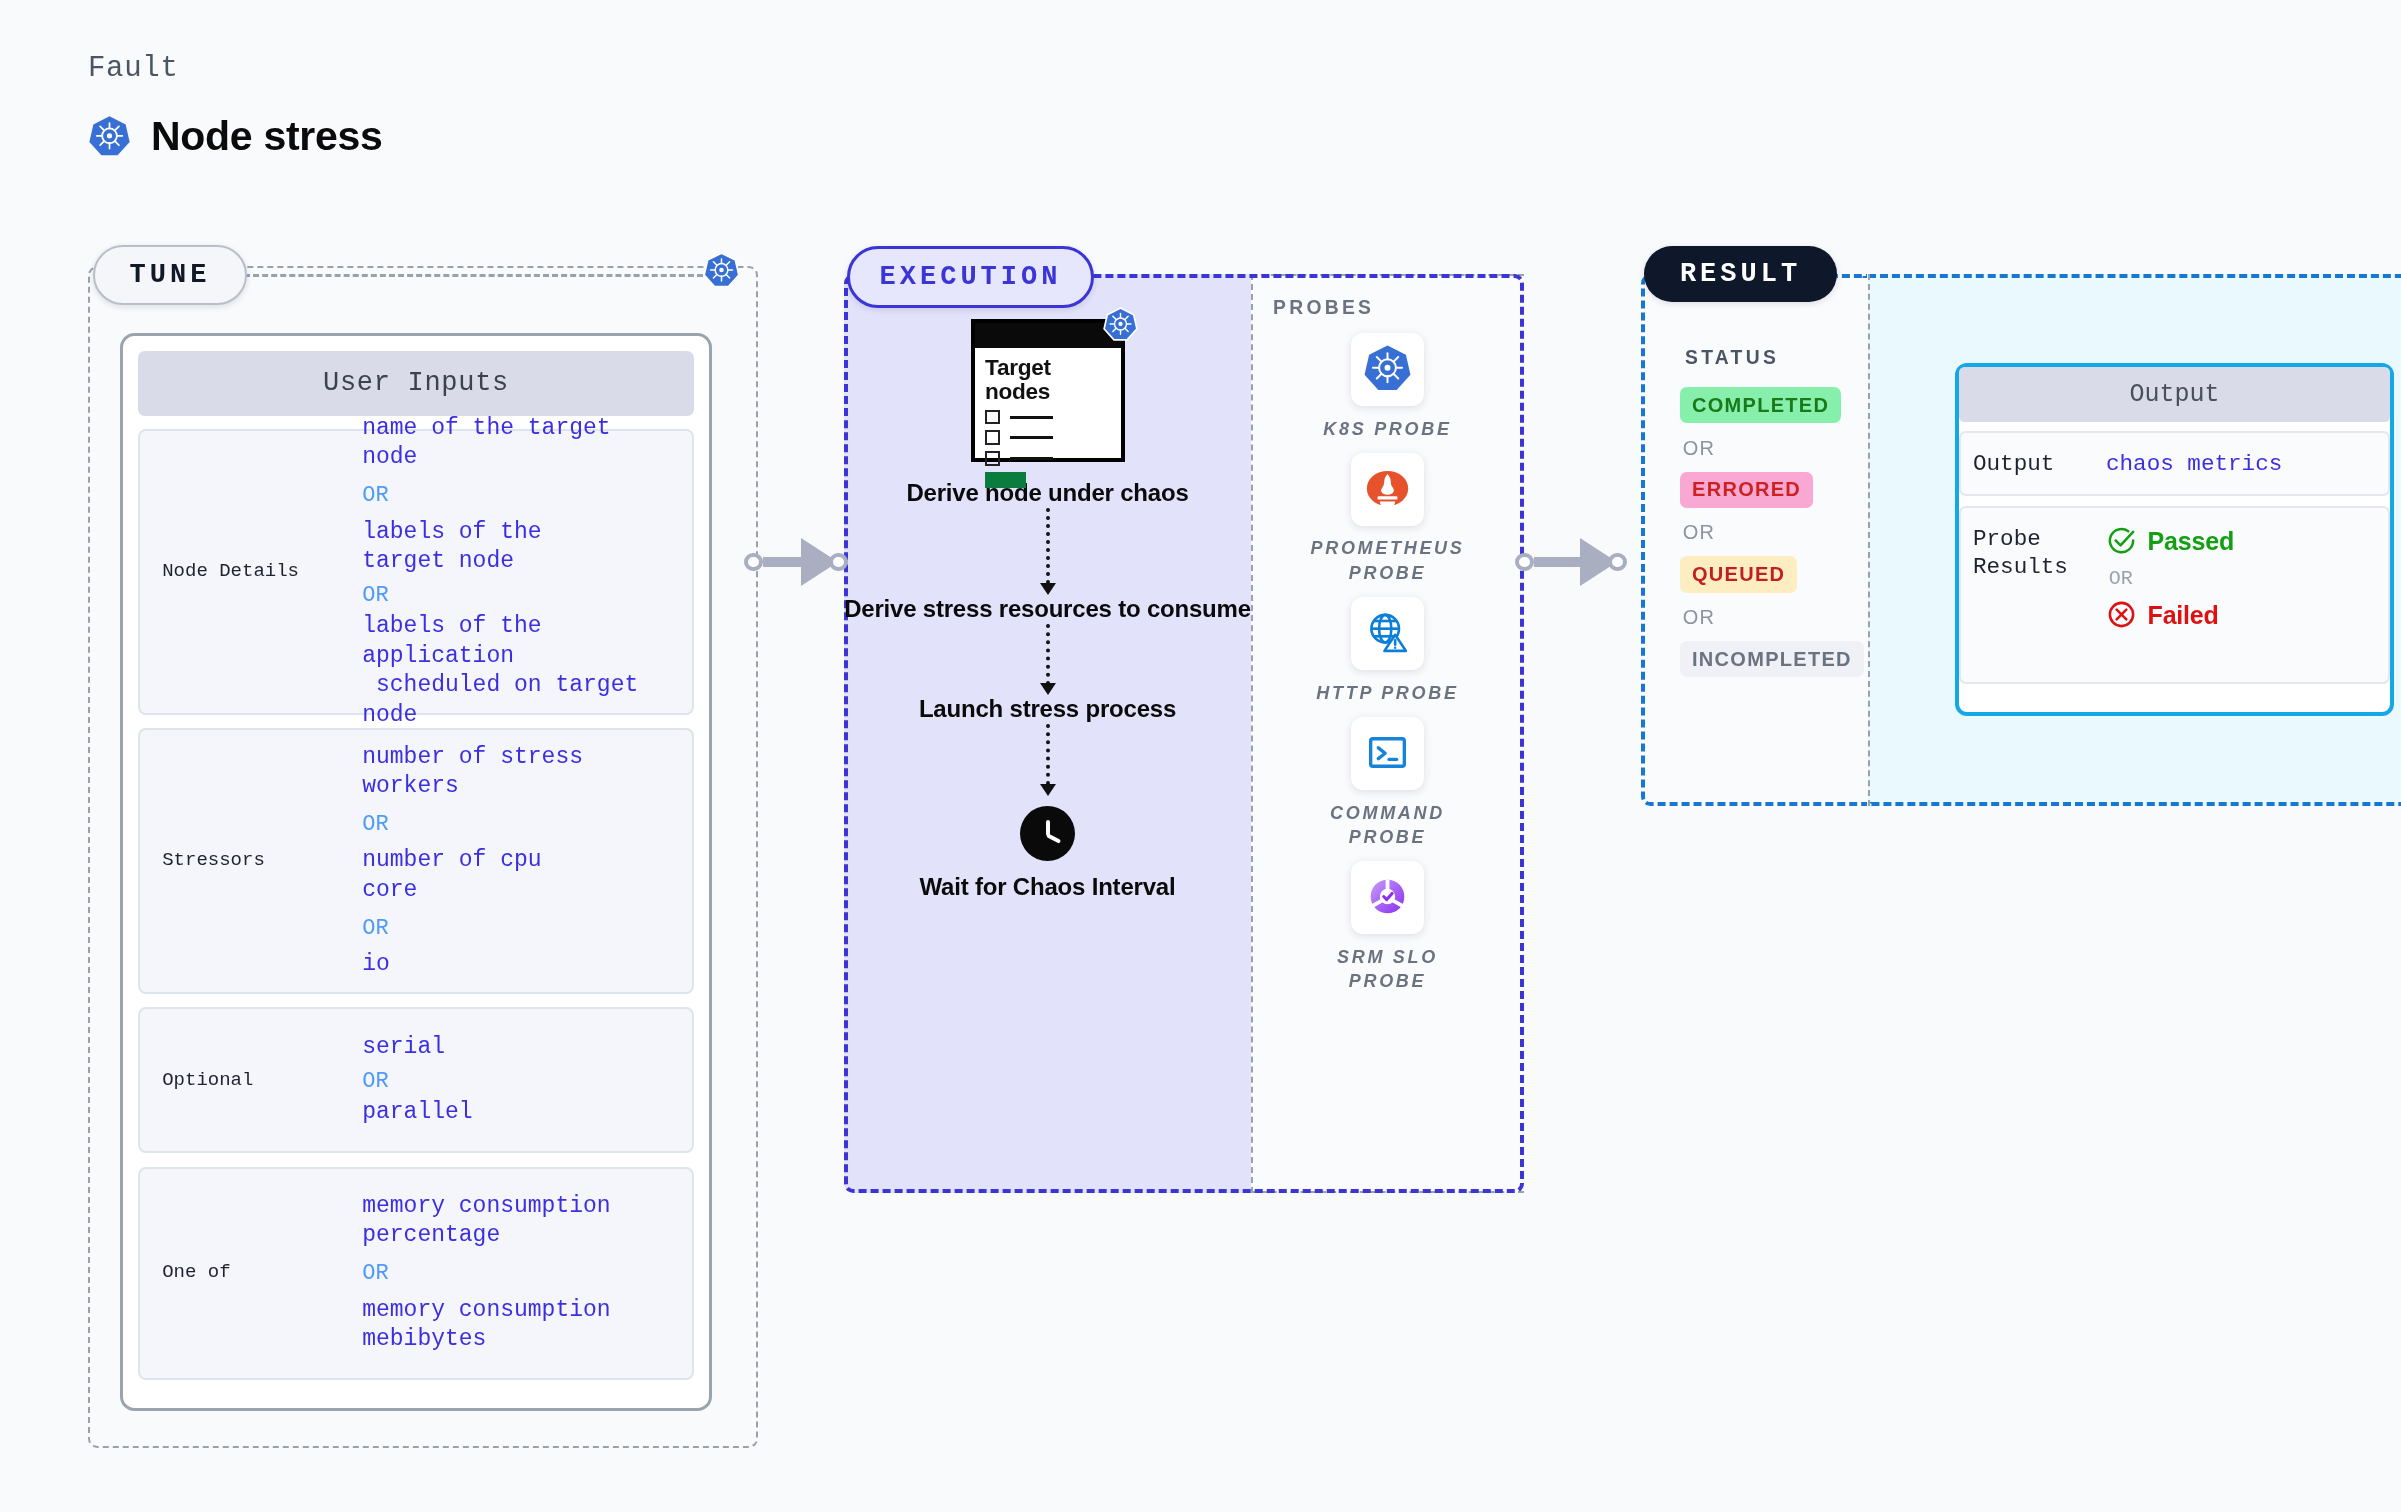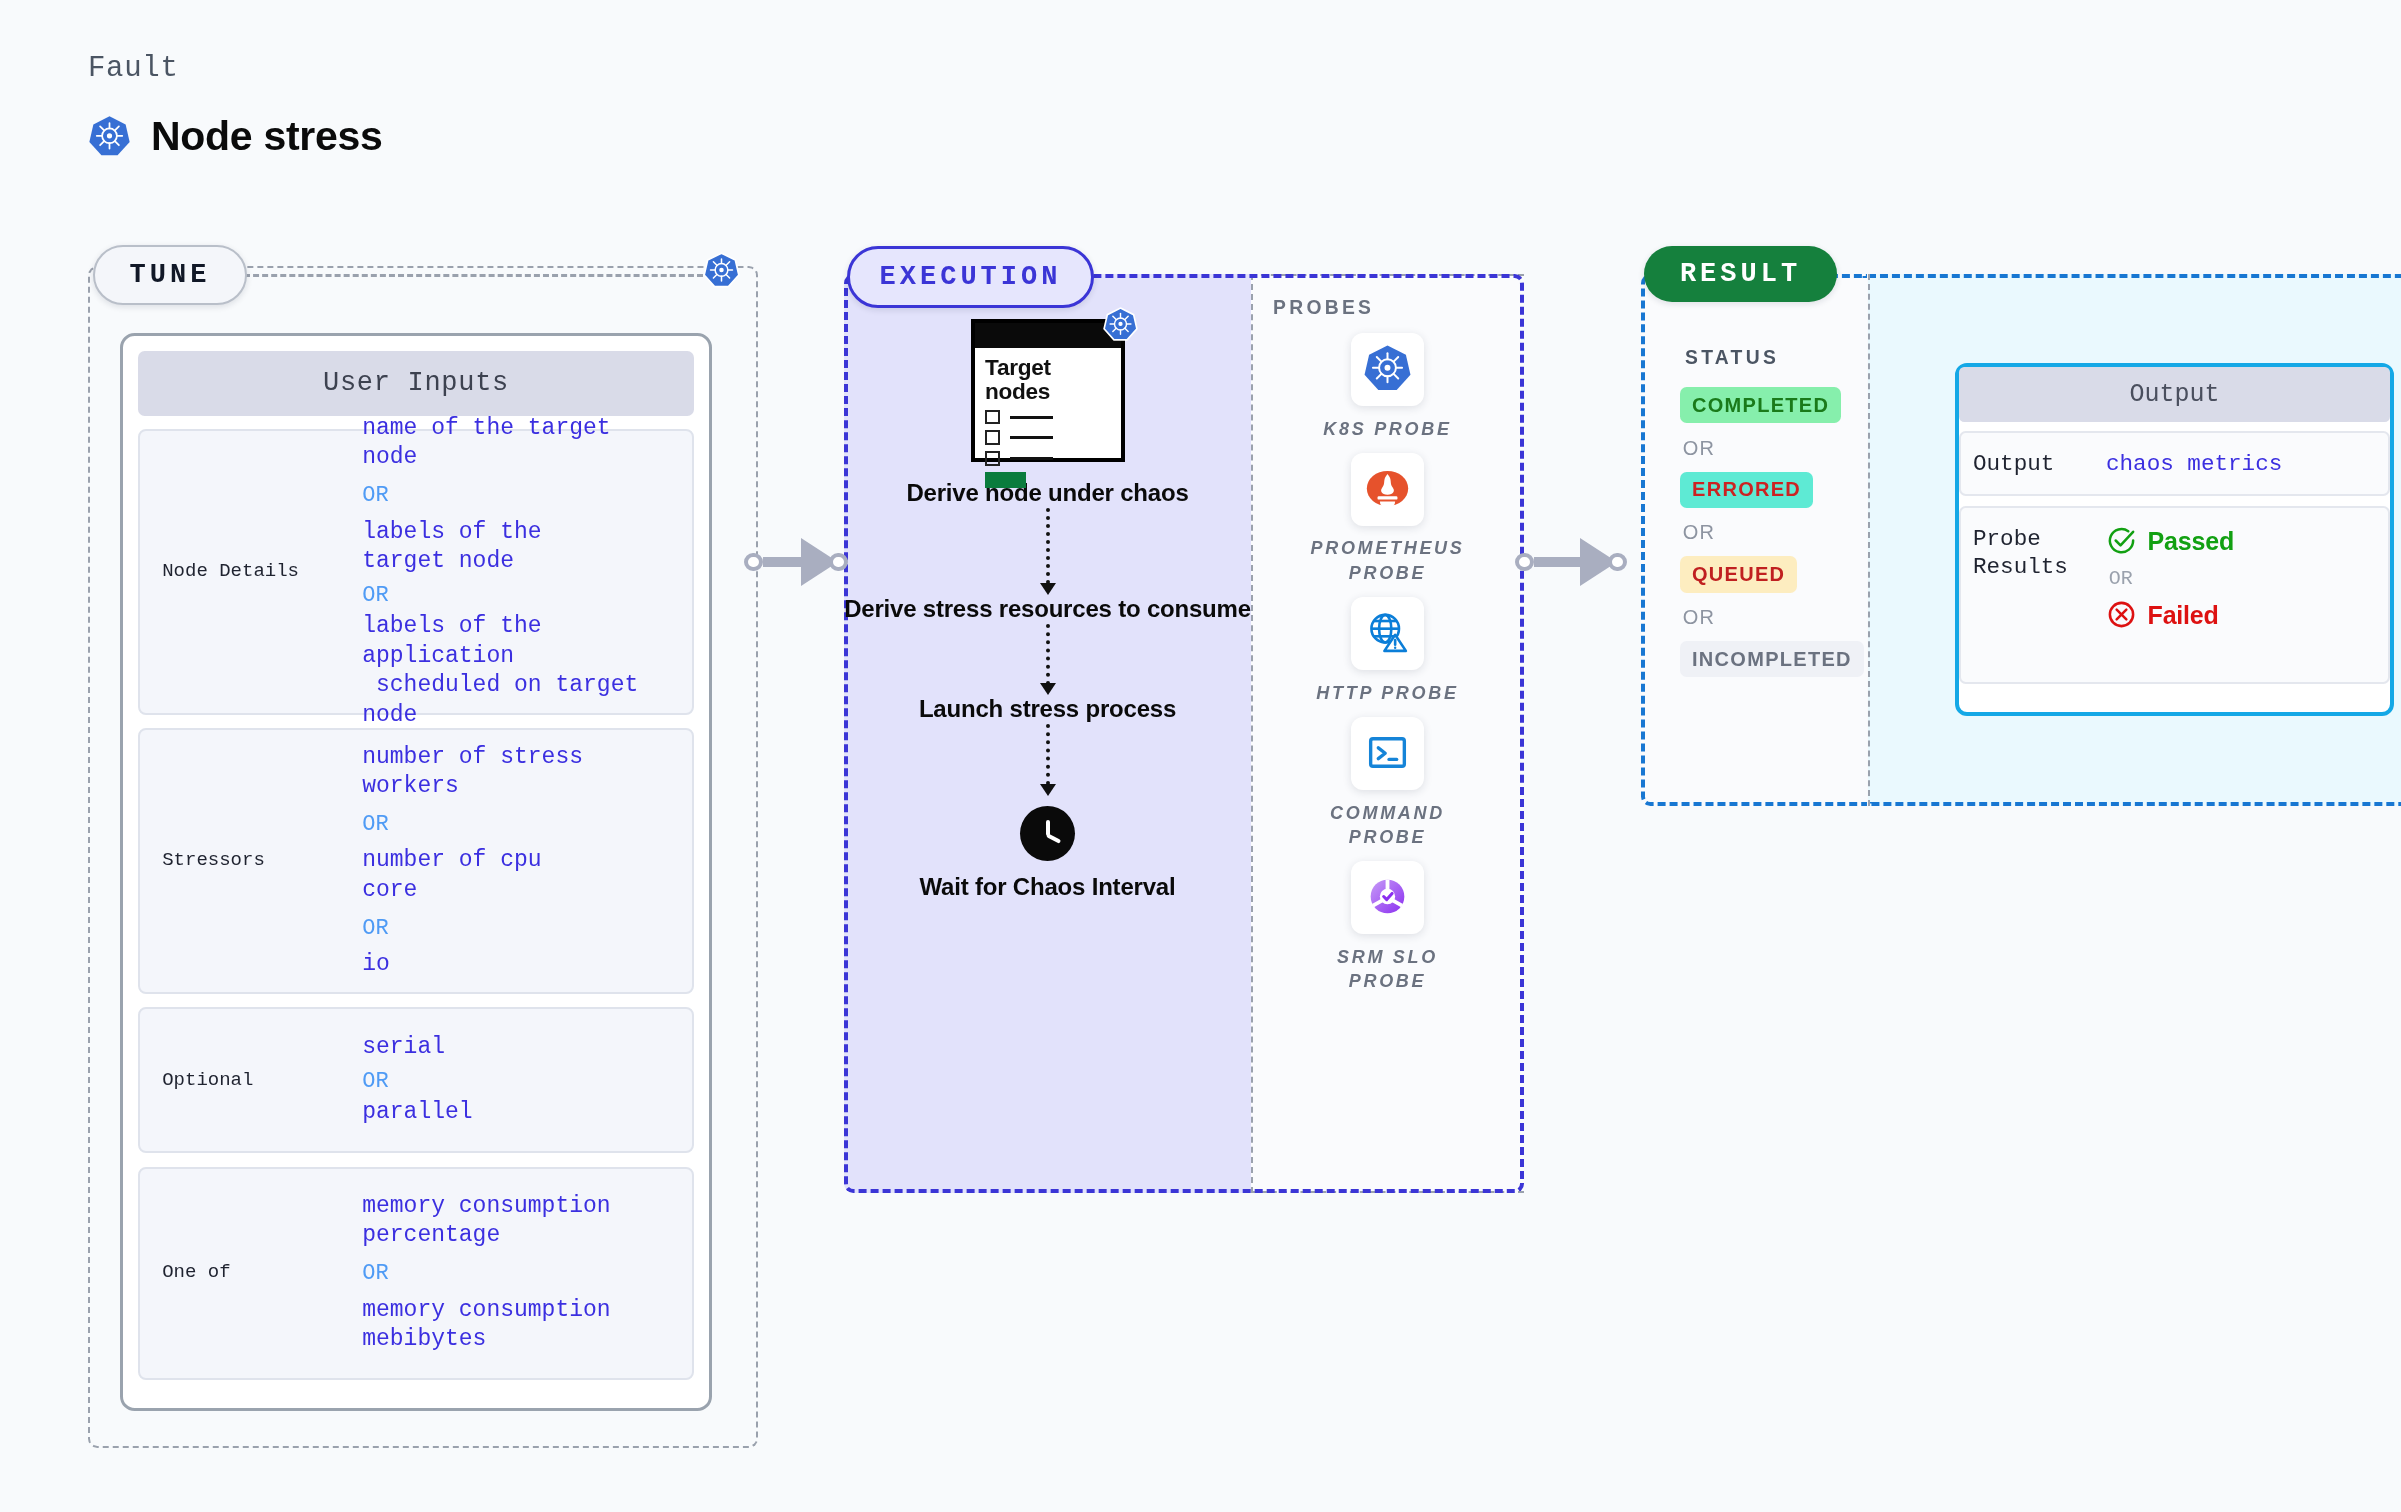--- a/index.html
+++ b/index.html
@@ -201,21 +201,21 @@
     border-left:2.7px dashed #9aa1ad;
   }
   #result-output-region{
     position:absolute;left:1868px;top:274px;
     width:639px;height:532px;
     border:4px dashed #1877d2;border-left:none;border-radius:0 9.3px 9.3px 0;
     background:#eaf9fe;box-sizing:border-box;
   }
   #result-pill{
     left:1644px;top:246px;width:193px;height:56px;
-    background:#15803d;color:#ffffff;font-size:27px;border:none;
+    background:#0f172a;color:#ffffff;font-size:27px;border:none;
   }
   #status-label{
     position:absolute;left:1685px;top:347px;
     font-size:19.3px;color:#4b5563;letter-spacing:3.3px;font-weight:700;
   }
   #status-list{position:absolute;left:1680px;top:387px;width:200px;}
   .badge{
     display:inline-block;border-radius:6.7px;
     padding:6.7px 12px;font-size:20px;font-weight:bold;letter-spacing:1.3px;
   }
@@ -531,21 +531,21 @@
 
 <div id="result-output-region"></div>
 <div id="result-status-region"></div>
 <div id="result-status-divider"></div>
 <div id="result-pill" class="stage-pill">RESULT</div>
 <div id="status-label">STATUS</div>
 
 <div id="status-list">
   <div><span class="badge" style="background:#86efac;color:#1a7a1a;">COMPLETED</span></div>
   <div class="status-or">OR</div>
-  <div><span class="badge" style="background:#5eead4;color:#cc2222;">ERRORED</span></div>
+  <div><span class="badge" style="background:#f9a8d4;color:#cc2222;">ERRORED</span></div>
   <div class="status-or">OR</div>
   <div><span class="badge" style="background:#fdedc0;color:#c02020;">QUEUED</span></div>
   <div class="status-or">OR</div>
   <div><span class="badge" style="background:#eff1f6;color:#6b7280;">INCOMPLETED</span></div>
 </div>
 
 <div id="output-card">
   <div id="output-header">Output</div>
 
   <div class="out-row" style="height:65px;">

